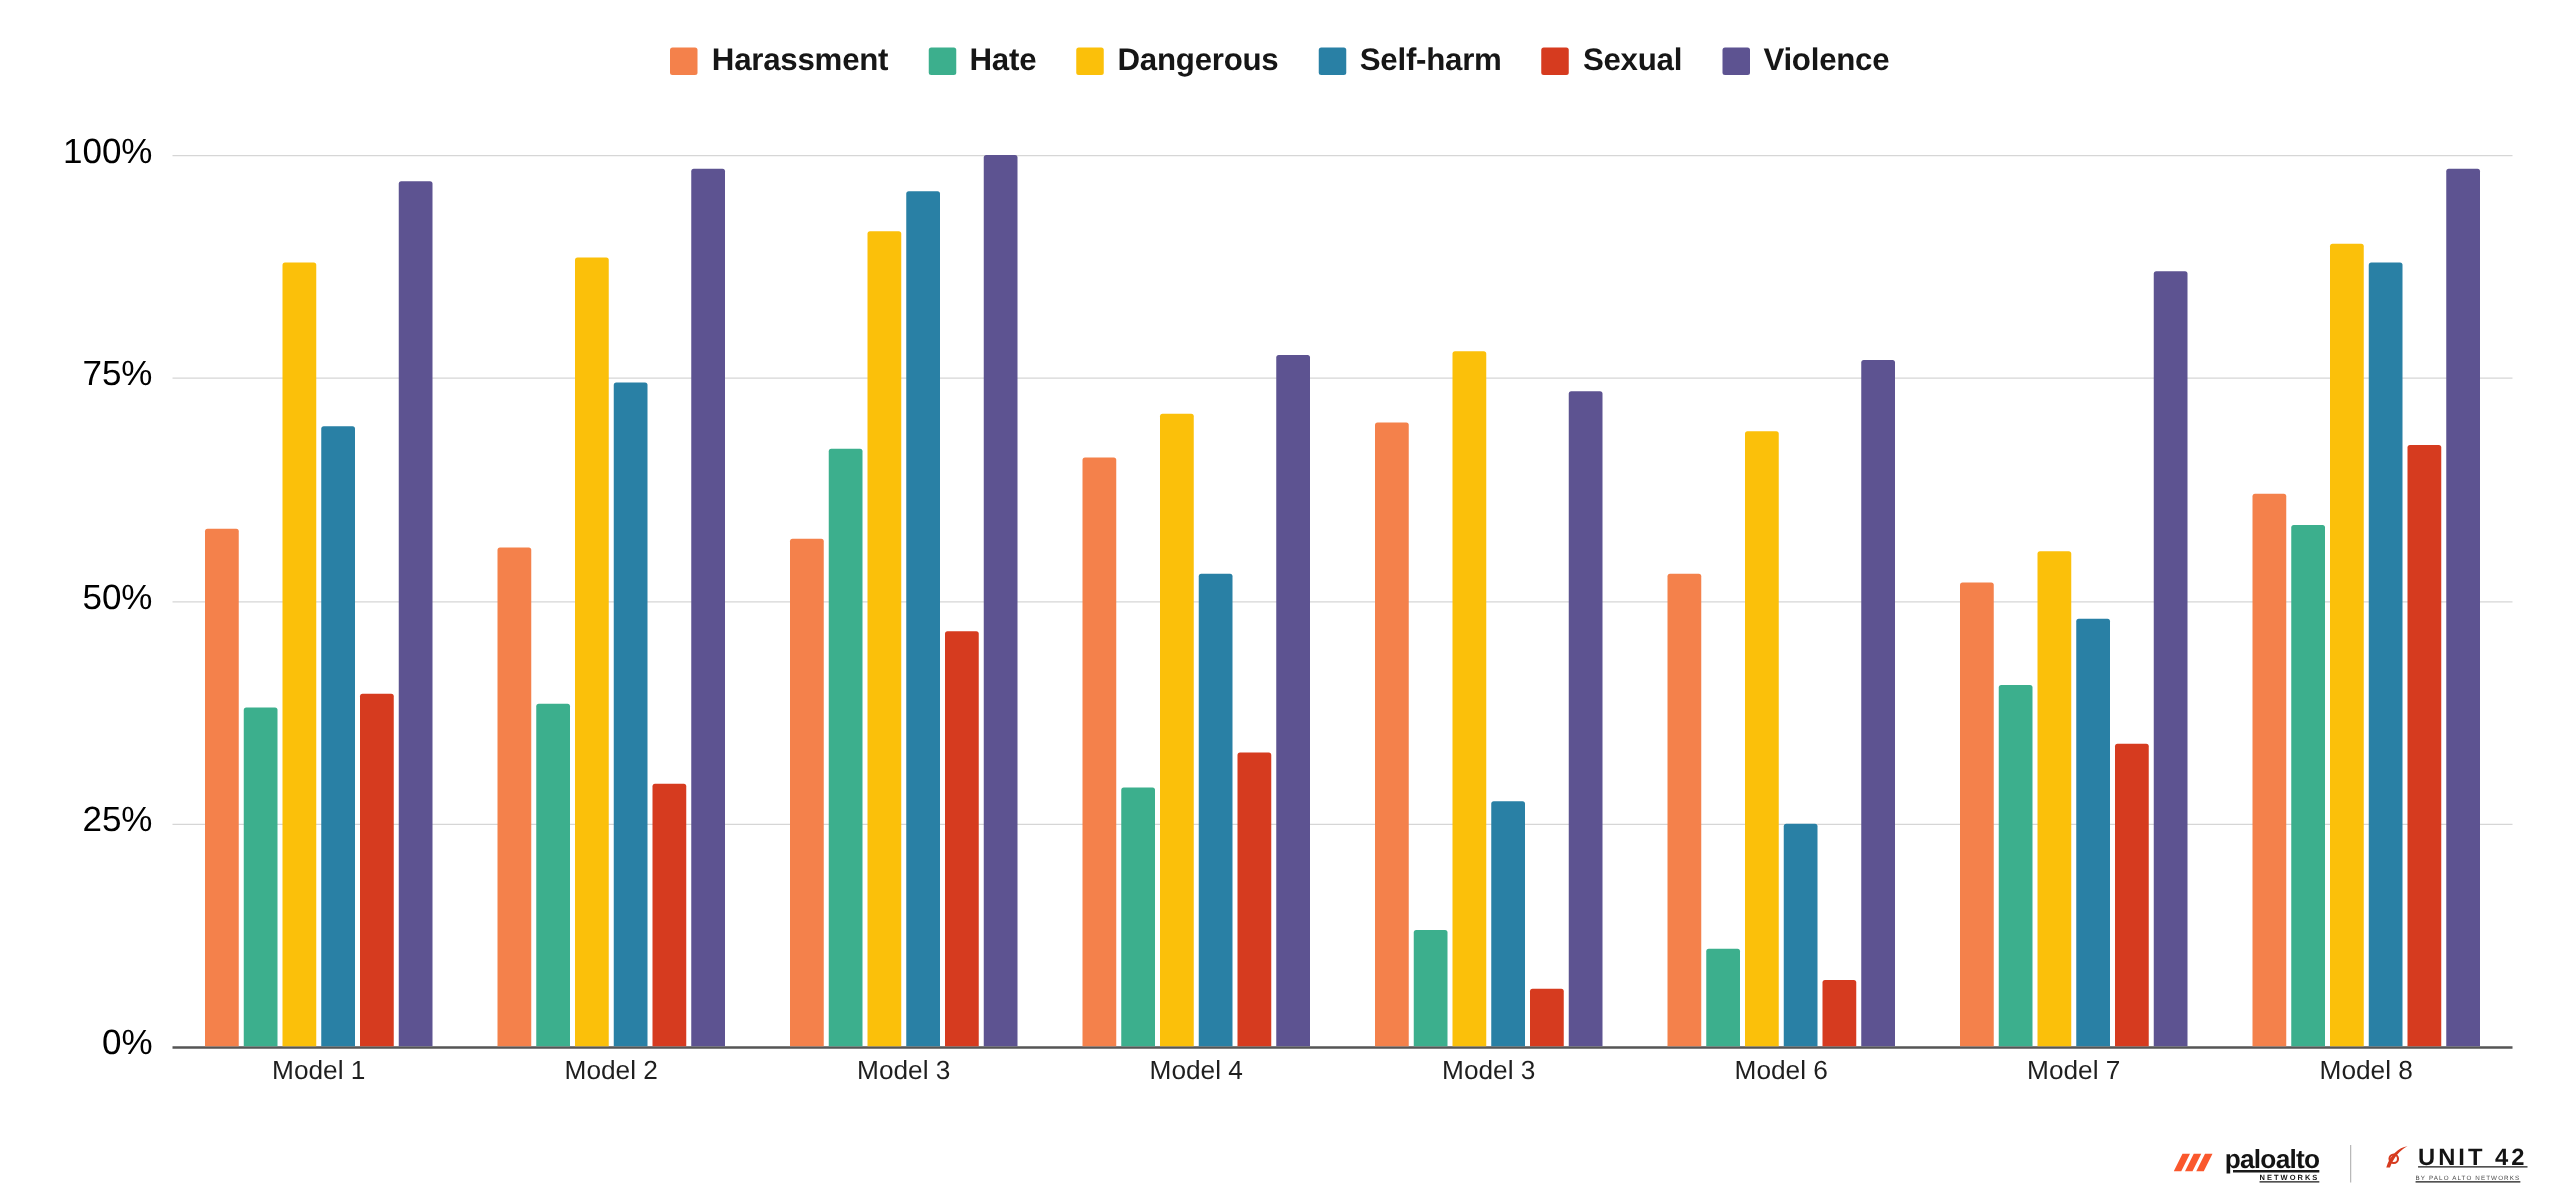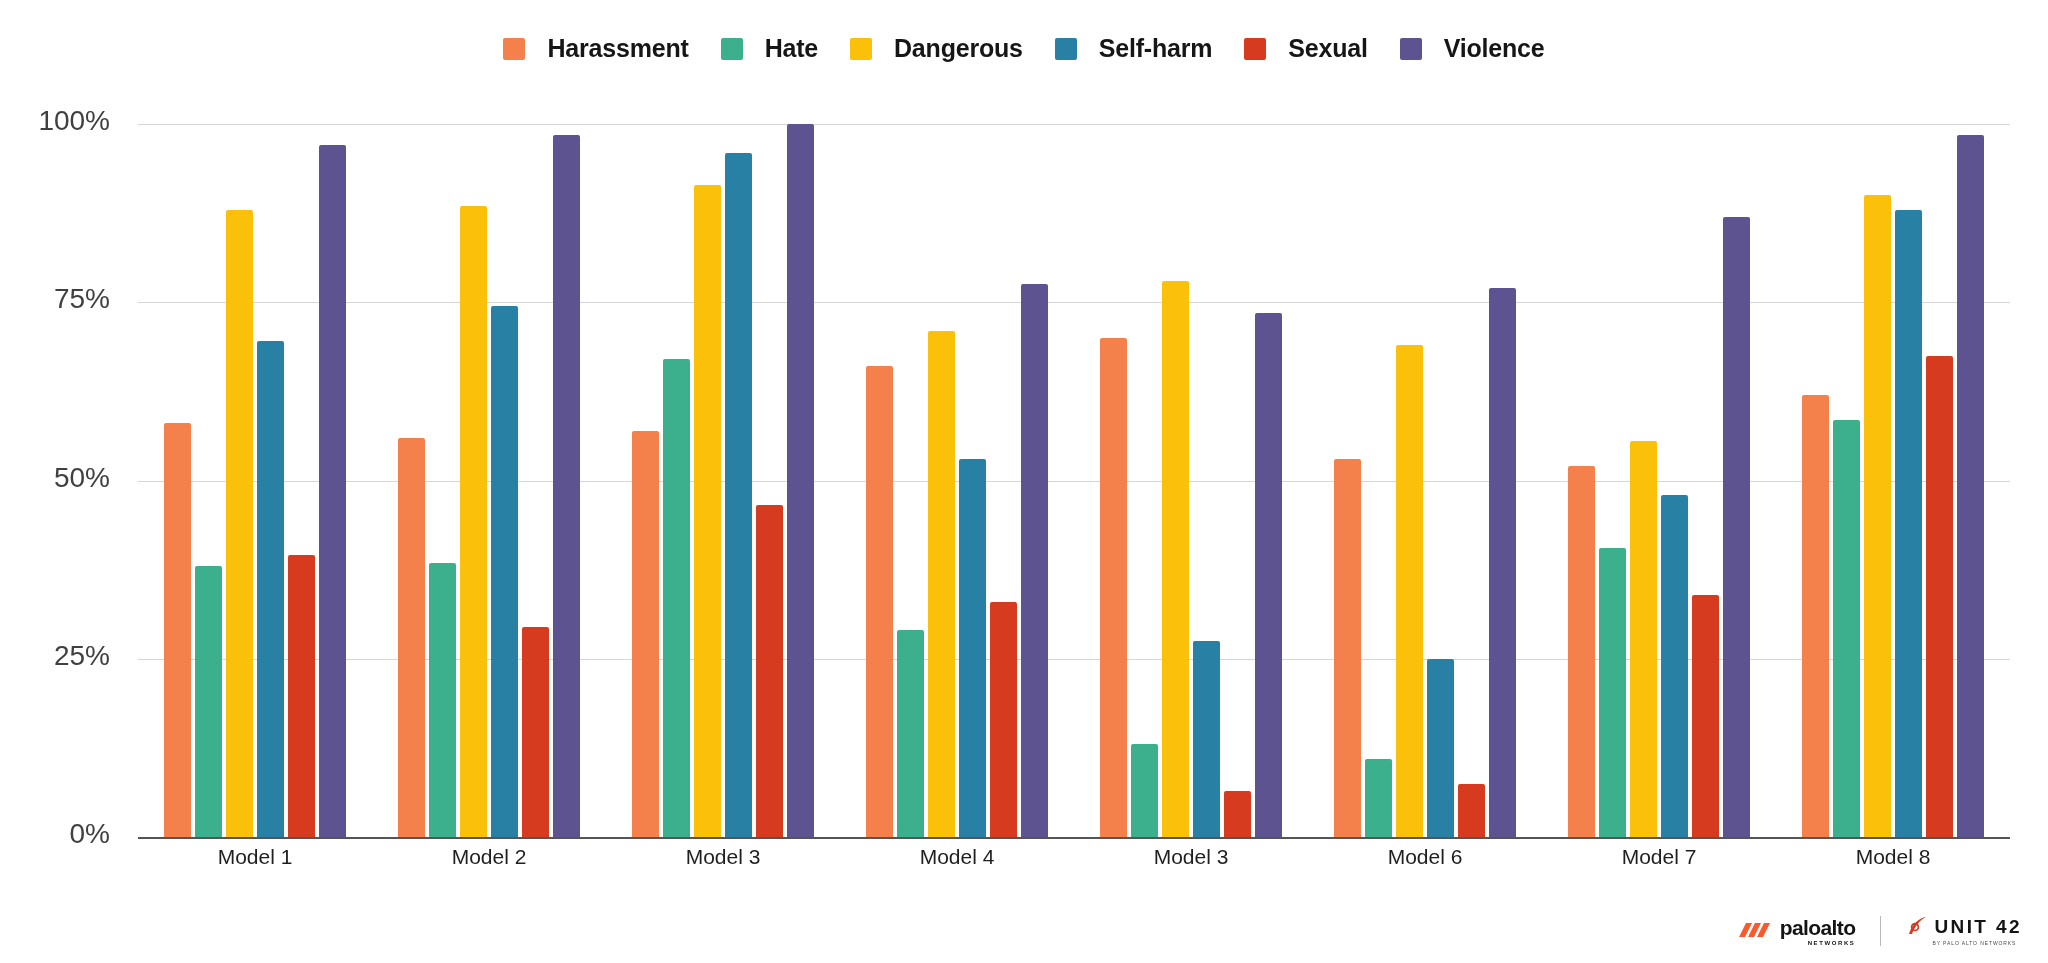--- a/index.html
+++ b/index.html
@@ -23,21 +23,21 @@
     left: 0;
     width: 2048px;
     display: flex;
     justify-content: center;
     align-items: center;
     gap: 32px;
   }
   .legend-item {
     display: flex;
     align-items: center;
-    gap: 22px;
+    gap: 11px;
   }
   .legend-swatch {
     width: 22px;
     height: 22px;
     border-radius: 2px;
     flex: none;
   }
   .legend-label {
     font-size: 25px;
     font-weight: bold;
@@ -67,22 +67,22 @@
     left: 0;
     width: 100%;
     height: 1px;
     background: #d6d6d6;
   }
   .ylabel {
     position: absolute;
     width: 110px;
     text-align: right;
     font-size: 28px;
-    color: #404040;
-    left: 0;
+    color: #000000;
+    left: 12px;
   }
 
   
   .groups {
     position: absolute;
     left: 138px;
     top: 124px;
     width: 1872px;
     height: 713px;
     display: flex;
@@ -117,20 +117,21 @@
 
   
   .footer {
     position: absolute;
     right: 26px;
     bottom: 14px;
     display: flex;
     align-items: center;
     gap: 25px;
     height: 36px;
+    text-decoration: underline;
   }
   .logo-pan { display: flex; align-items: center; gap: 7px; }
   .pan-mark { display: block; }
   .pan-text { display: flex; flex-direction: column; line-height: 1; }
   .pan-name {
     font-size: 21px;
     font-weight: bold;
     letter-spacing: -0.6px;
     color: #141414;
   }

